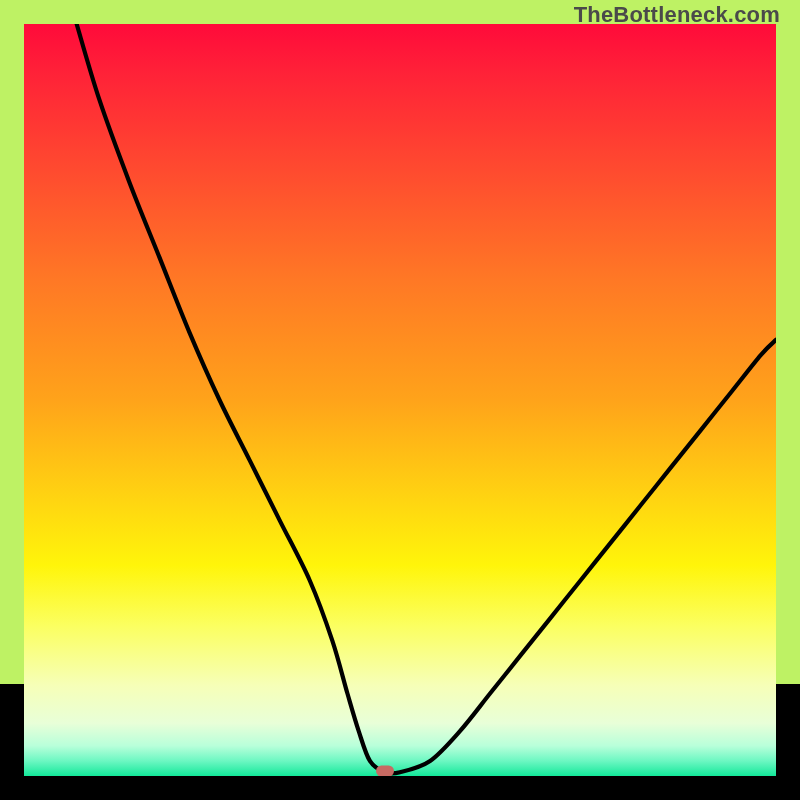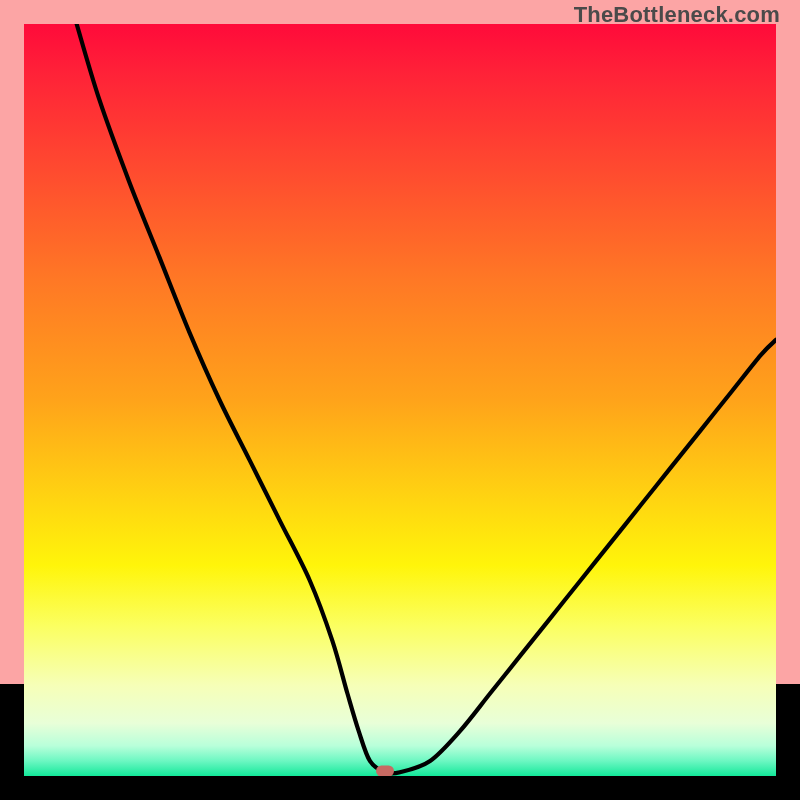--- a/index.html
+++ b/index.html
@@ -8,21 +8,21 @@
     width: 800px;
     height: 800px;
     background: #000;
     overflow: hidden;
     font-family: Arial, Helvetica, sans-serif;
   }
   .frame {
     position: relative;
     width: 800px;
     height: 684px;
-    background: #fca5a5;
+    background: #bef264;
   }
   .watermark {
     position: absolute;
     top: 2px;
     right: 20px;
     color: #4a4a4a;
     font-size: 22px;
     font-weight: bold;
     letter-spacing: 0.2px;
     z-index: 10;

